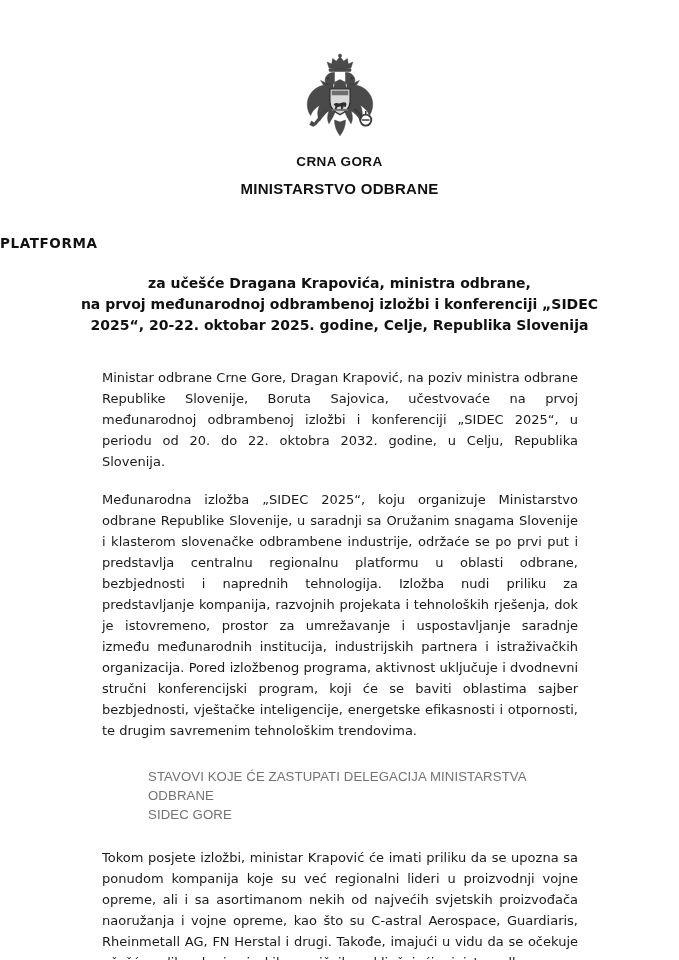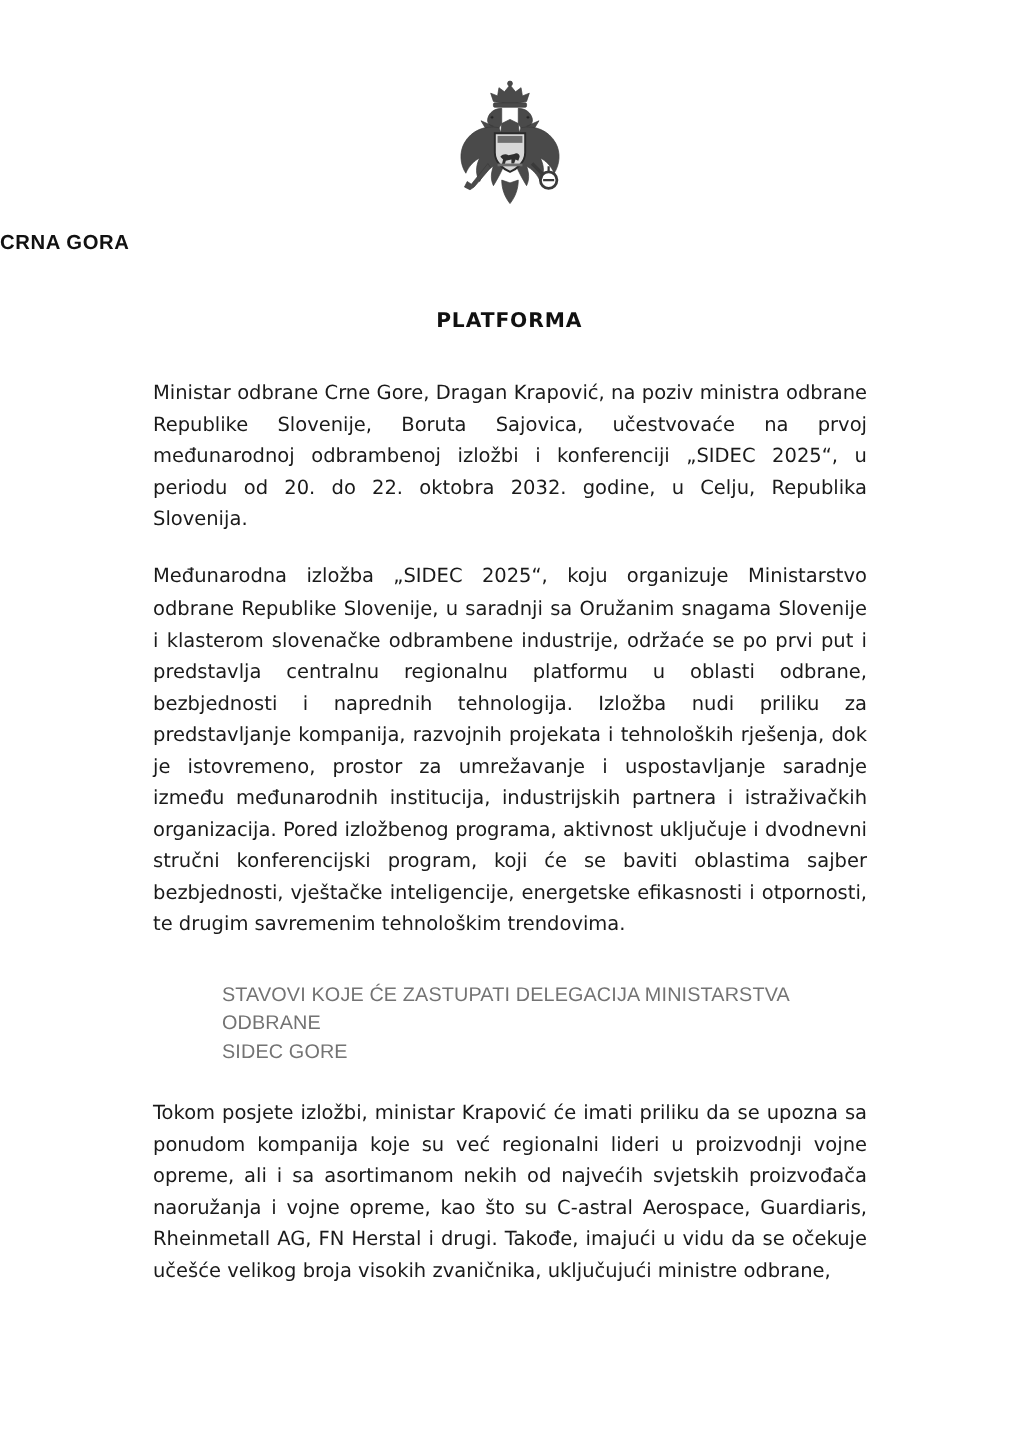--- a/index.html
+++ b/index.html
@@ -33,20 +33,21 @@
     align-items: flex-start;
   }
   .crest {
     width: 92px;
     height: 92px;
     display: block;
   }
 
   
   .org-block {
+    text-align: center;
     margin-top: 8px;
   }
   .org-line-1 {
     font-family: "Liberation Sans", "DejaVu Sans", sans-serif;
     font-weight: bold;
     font-size: 13.5px;
     letter-spacing: 0.4px;
     color: #111111;
     line-height: 1.5;
   }
@@ -55,21 +56,21 @@
     font-weight: bold;
     font-size: 15px;
     letter-spacing: 0.3px;
     color: #111111;
     line-height: 1.5;
     margin-top: 6px;
   }
 
   
   .doc-kind {
-    text-align: center;
+    text-align: left;
     font-family: "DejaVu Sans", sans-serif;
     font-weight: bold;
     font-size: 13.5px;
     letter-spacing: 0.6px;
     margin-top: 34px;
     color: #111111;
   }
   .doc-subtitle {
     text-align: center;
     font-family: "DejaVu Sans", sans-serif;
@@ -154,24 +155,30 @@
         <path d="M41 42 L59 42 L59 47 L41 47 Z" fill="#6e6e6e"></path>
 
         <path d="M43 57 C45 55 47 55 49 56 L53 55 C55 54 57 55 57 57 L56 60 L54 59 L53 62 L51 62 L51 59 L47 60 L46 63 L44 63 L45 59 Z" fill="#2f2f2f"></path>
         <path d="M41 62 L59 62 L59 64 L41 64 Z" fill="#6e6e6e"></path>
       </g>
     </svg>
   </div>
 
   <div class="org-block">
     <div class="org-line-1">CRNA GORA</div>
+    <div class="org-line-2">MINISTARSTVO ODBRANE</div>
   </div>
 
   <div class="doc-kind">PLATFORMA</div>
 
+  <div class="doc-subtitle">
+    <span class="sub-l">za učešće Dragana Krapovića, ministra odbrane,</span>
+    <span class="sub-l">na prvoj međunarodnoj odbrambenoj izložbi i konferenciji „SIDEC</span>
+    <span class="sub-l">2025“, 20-22. oktobar 2025. godine, Celje, Republika Slovenija</span>
+  </div>
 
   <div class="body-col">
 
     <p class="para">Ministar odbrane Crne Gore, Dragan Krapović, na poziv ministra odbrane Republike Slovenije, Boruta Sajovica, učestvovaće na prvoj međunarodnoj odbrambenoj izložbi i konferenciji „SIDEC 2025“, u periodu od 20. do 22. oktobra 2032. godine, u Celju, Republika Slovenija.</p>
 
     <p class="para">Međunarodna izložba „SIDEC 2025“, koju organizuje Ministarstvo odbrane Republike Slovenije, u saradnji sa Oružanim snagama Slovenije i klasterom slovenačke odbrambene industrije, održaće se po prvi put i predstavlja centralnu regionalnu platformu u oblasti odbrane, bezbjednosti i naprednih tehnologija. Izložba nudi priliku za predstavljanje kompanija, razvojnih projekata i tehnoloških rješenja, dok je istovremeno, prostor za umrežavanje i uspostavljanje saradnje između međunarodnih institucija, industrijskih partnera i istraživačkih organizacija. Pored izložbenog programa, aktivnost uključuje i dvodnevni stručni konferencijski program, koji će se baviti oblastima sajber bezbjednosti, vještačke inteligencije, energetske efikasnosti i otpornosti, te drugim savremenim tehnološkim trendovima.</p>
 
     <div class="section-head">
       <span class="sh-l">STAVOVI KOJE ĆE ZASTUPATI DELEGACIJA MINISTARSTVA ODBRANE</span>
       <span class="sh-l">SIDEC GORE</span>

